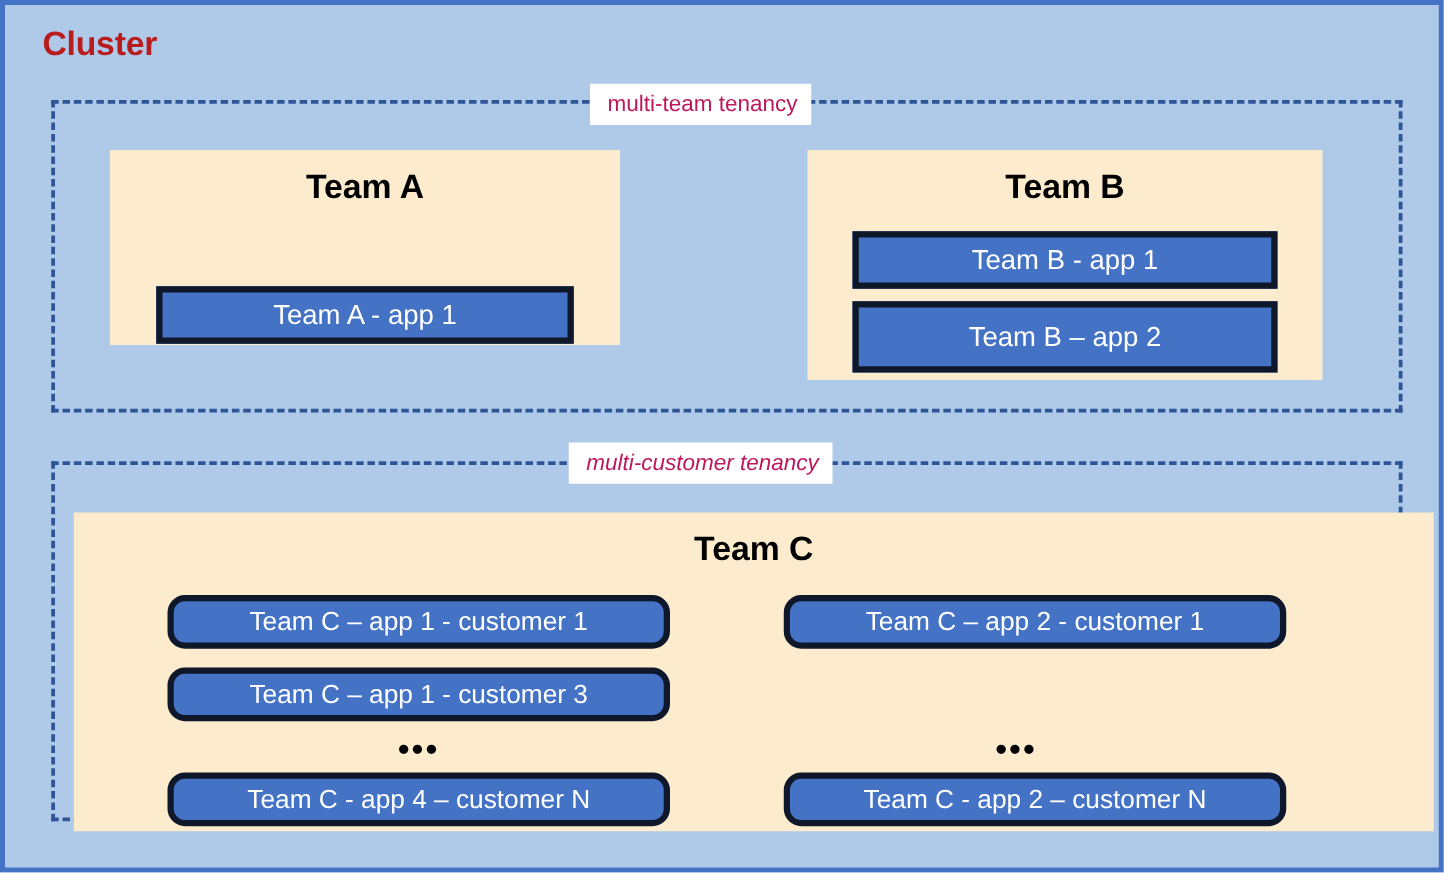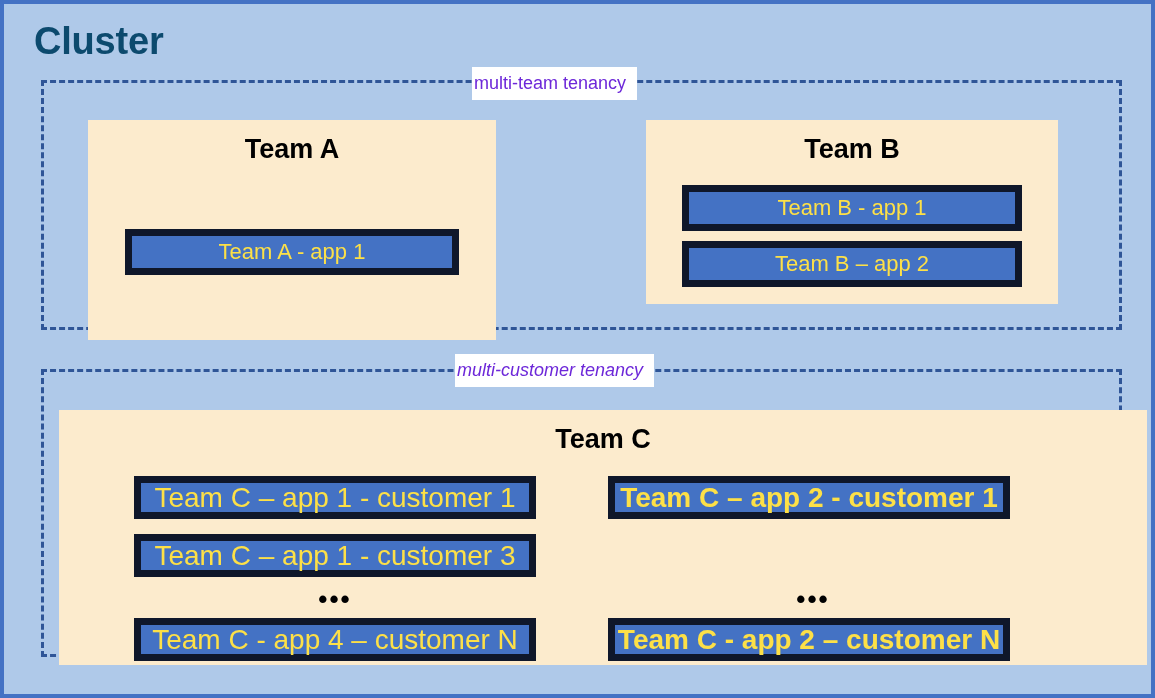--- a/index.html
+++ b/index.html
@@ -19,23 +19,23 @@
     background: #AFC9E9;
     border: 4px solid #4472C4;
     overflow: hidden;
   }
 
   
   .cluster-title {
     position: absolute;
     left: 30px;
     top: 18px;
-    font-size: 38px;
+    font-size: 27px;
     font-weight: bold;
-    color: #0c4a6e;
+    color: #b91c1c;
     letter-spacing: -0.2px;
     line-height: 1;
   }
 
   
   .zone {
     position: absolute;
     box-sizing: border-box;
     border: 3px dashed #2F5597;
   }
@@ -48,44 +48,44 @@
   #zone-multi-customer {
     left: 37px;
     top: 365px;
     width: 1081px;
     height: 288px;
   }
 
   .zone-label {
     position: absolute;
     background: #FFFFFF;
-    color: #6d28d9;
+    color: #be185d;
     font-size: 18px;
     line-height: 1.45;
-    padding: 3px 11px 4px 2px;
+    padding: 3px 11px 4px 14px;
     white-space: nowrap;
     text-align: center;
   }
   #label-multi-team {
     left: 468px;
     top: 63px;
   }
   #label-multi-customer {
     left: 451px;
     top: 350px;
     font-style: italic;
   }
 
   
   .team-panel {
     position: absolute;
     box-sizing: border-box;
     background: #FCEBCD;
   }
-  #team-a-panel { left: 84px;  top: 116px; width: 408px; height: 220px; }
+  #team-a-panel { left: 84px;  top: 116px; width: 408px; height: 156px; }
   #team-b-panel { left: 642px; top: 116px; width: 412px; height: 184px; }
   #team-c-panel { left: 55px;  top: 406px; width: 1088px; height: 255px; }
 
   .team-title {
     position: absolute;
     left: 0;
     right: 0;
     text-align: center;
     font-size: 27px;
     font-weight: bold;
@@ -94,45 +94,46 @@
   }
   #team-a-panel .team-title,
   #team-b-panel .team-title { top: 16px; }
   #team-c-panel .team-title { top: 16px; }
 
   
   .app-box {
     position: absolute;
     box-sizing: border-box;
     background: #4472C4;
-    border: 7px solid #0f172a;
-    color: #fde047;
+    border: 5px solid #0f172a;
+    color: #ffffff;
     display: flex;
     align-items: center;
     justify-content: center;
     font-size: 22px;
     line-height: 1;
     white-space: nowrap;
   }
 
   
   #team-a-app-1 { left: 37px; top: 93px; width: 334px; height: 46px; margin-top: 16px; }
 
   
   #team-b-app-1 { left: 36px; top: 65px;  width: 340px; height: 46px; }
-  #team-b-app-2 { left: 36px; top: 121px; width: 340px; height: 46px; }
+  #team-b-app-2 { left: 36px; top: 121px; width: 340px; height: 57px; }
 
   
   .c-app {
     width: 402px;
     height: 43px;
-    font-size: 28px;
+    font-size: 21px;
+    border-radius: 14px;
   }
   .c-col-left  { left: 75px;  }
-  .c-col-right { left: 549px; font-weight: bold; }
+  .c-col-right { left: 568px; }
   .c-row-1 { top: 66px;  }
   .c-row-2 { top: 124px; }
   .c-row-n { top: 208px; }
 
   .ellipsis {
     position: absolute;
     width: 402px;
     top: 176px;
     text-align: center;
     font-size: 26px;

